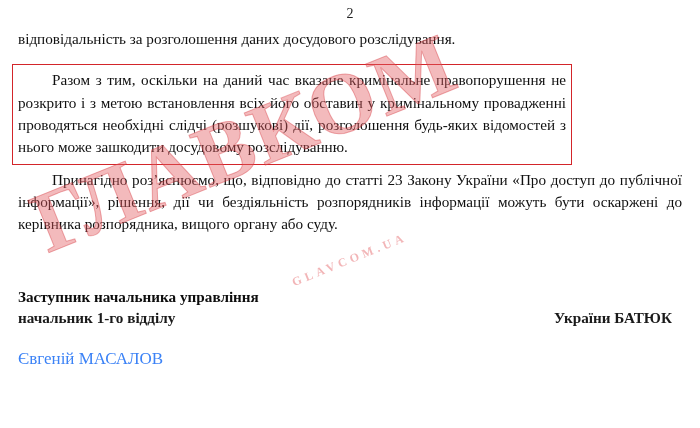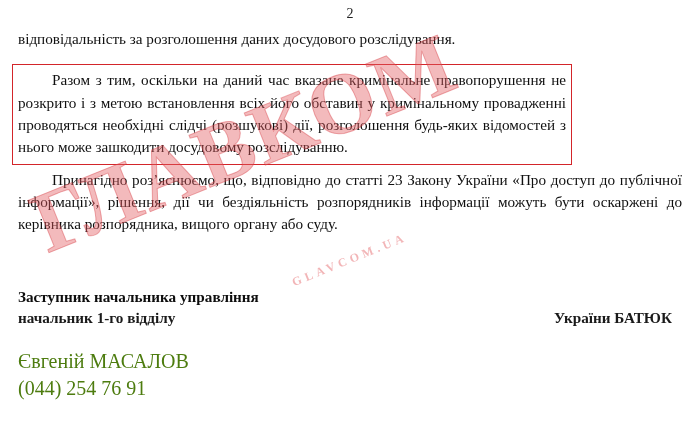--- a/index.html
+++ b/index.html
@@ -89,23 +89,23 @@
     font-weight: bold;
     padding-right: 10px;
   }
   .contact-block {
     position: absolute;
     top: 348px;
     left: 18px;
     width: 400px;
   }
   .contact-line {
-    font-size: 20px;
+    font-size: 17px;
     line-height: 1.35;
-    color: #4d7c0f;
+    color: #3b82f6;
   }
   
   .watermark {
     position: absolute;
     left: 18px;
     top: 180px;
     width: 420px;
     height: 150px;
     pointer-events: none;
     z-index: 5;
@@ -159,21 +159,20 @@
   <div class="sign-block">
     <div class="sign-line">Заступник начальника управління</div>
     <div class="sign-row">
       <div class="left">начальник 1-го відділу</div>
       <div class="right">України БАТЮК</div>
     </div>
   </div>
 
   <div class="contact-block">
     <div class="contact-line">Євгеній МАСАЛОВ</div>
-    <div class="contact-line">(044) 254 76 91</div>
   </div>
 
   <div class="watermark">
     <div class="watermark-text">ГЛАВКОМ</div>
     <div class="wm-small">GLAVCOM.UA</div>
   </div>
 
 </div>
 
 </body></html>

